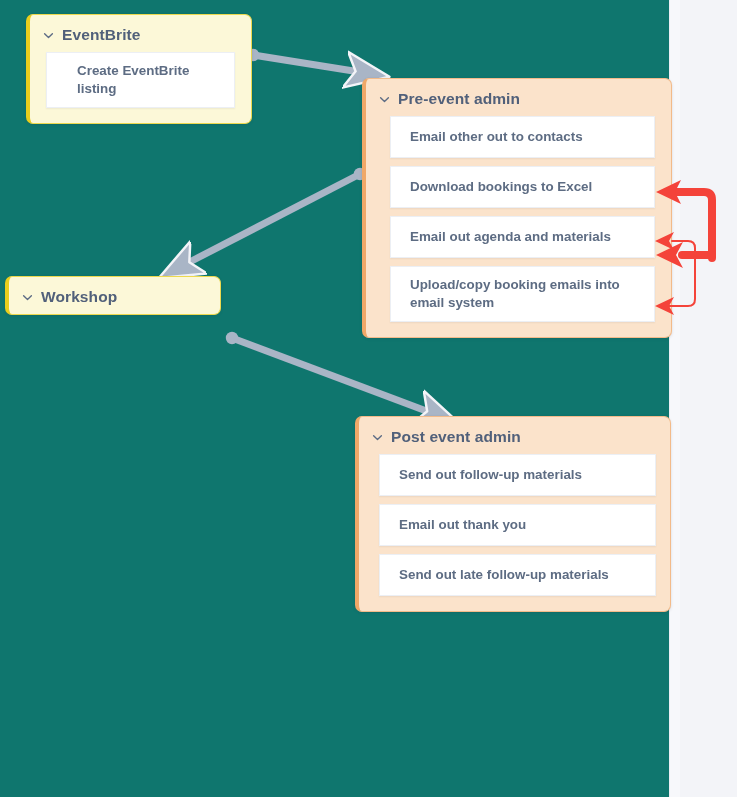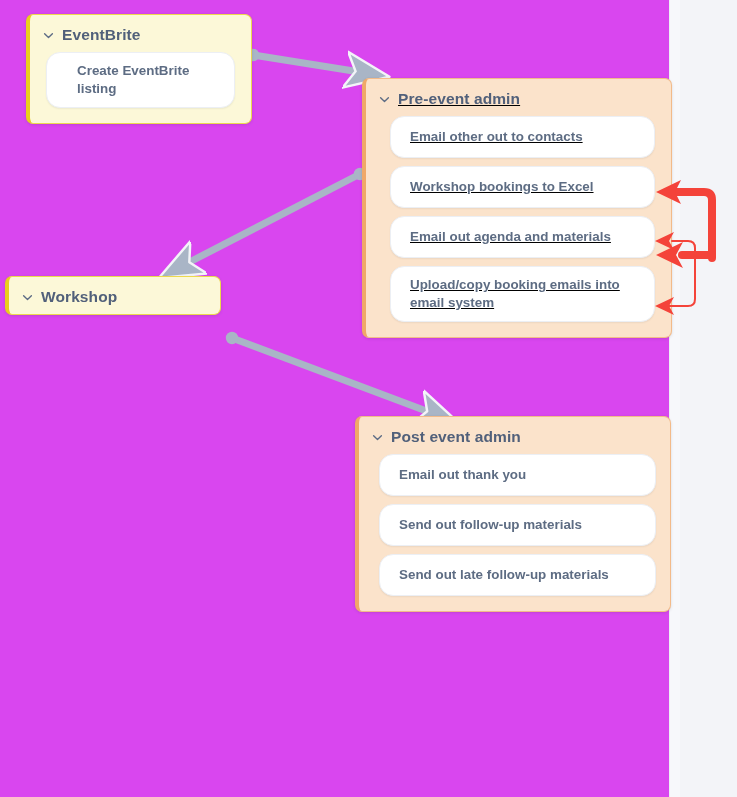--- a/index.html
+++ b/index.html
@@ -7,21 +7,21 @@
   html, body {
     margin: 0; padding: 0;
     width: 737px; height: 797px;
     overflow: hidden;
     background: #f3f4f8;
     font-family: "Liberation Sans", "DejaVu Sans", sans-serif;
   }
   #board {
     position: relative;
     width: 680px; height: 797px;
-    background: #d946ef;
+    background: #0f766e;
   }
 
   
   .scroll-track {
     position: absolute;
     top: 0; right: 0;
     width: 11px; height: 797px;
     background: #f7f8fb;
     border-left: 1px solid #eceef4;
   }
@@ -79,42 +79,42 @@
   .card-body {
     padding: 0 14px 13px 14px;
     display: flex;
     flex-direction: column;
     gap: 8px;
   }
 
   .row {
     background: #ffffff;
     border: 1px solid #eceff4;
-    border-radius: 14px;
+    border-radius: 0;
     min-height: 42px;
     display: flex;
     align-items: center;
     padding: 9px 14px 9px 19px;
     box-shadow: 0 1px 1.5px rgba(40,50,70,0.07);
   }
   .row-label {
     font-size: 13.4px;
     font-weight: 600;
     color: #5d6c83;
     line-height: 1.35;
   }
 
   
   .card-yellow .row { padding-left: 30px; min-height: 44px; }
   .card-yellow .card-body { padding: 0 16px 15px 16px; }
 
   
   #card-eventbrite  { left: 26px;  top: 14px;  width: 226px; }
   #card-workshop    { left: 5px;  top: 276px; width: 216px; }
-  #card-pre-event   { left: 362px; top: 78px;  width: 310px; text-decoration: underline; }
+  #card-pre-event   { left: 362px; top: 78px;  width: 310px; }
   #card-post-event  { left: 355px; top: 416px; width: 316px; }
 
   #card-pre-event  .card-body { padding: 0 16px 15px 24px; }
   #card-post-event .card-body { padding: 0 14px 15px 20px; }
 </style>
 </head>
 <body>
 
 <div id="board">
 
@@ -160,21 +160,21 @@
       <svg class="chev" viewBox="0 0 16 16">
         <path d="M3.2 5.8 L8 10.4 L12.8 5.8" fill="none" stroke="currentColor" stroke-width="1.7" stroke-linecap="round" stroke-linejoin="round"></path>
       </svg>
       <span class="card-title">Pre-event admin</span>
     </div>
     <div class="card-body">
       <div class="row">
         <span class="row-label">Email other out to contacts</span>
       </div>
       <div class="row">
-        <span class="row-label">Workshop bookings to Excel</span>
+        <span class="row-label">Download bookings to Excel</span>
       </div>
       <div class="row">
         <span class="row-label">Email out agenda and materials</span>
       </div>
       <div class="row">
         <span class="row-label">Upload/copy booking emails into email system</span>
       </div>
     </div>
   </div>
 
@@ -189,24 +189,24 @@
 
   <div class="card card-orange" id="card-post-event">
     <div class="card-head">
       <svg class="chev" viewBox="0 0 16 16">
         <path d="M3.2 5.8 L8 10.4 L12.8 5.8" fill="none" stroke="currentColor" stroke-width="1.7" stroke-linecap="round" stroke-linejoin="round"></path>
       </svg>
       <span class="card-title">Post event admin</span>
     </div>
     <div class="card-body">
       <div class="row">
+        <span class="row-label">Send out follow-up materials</span>
+      </div>
+      <div class="row">
         <span class="row-label">Email out thank you</span>
-      </div>
-      <div class="row">
-        <span class="row-label">Send out follow-up materials</span>
       </div>
       <div class="row">
         <span class="row-label">Send out late follow-up materials</span>
       </div>
     </div>
   </div>
 
   <svg class="layer layer-red" viewBox="0 0 737 797" width="737" height="797">
 
     <g>

